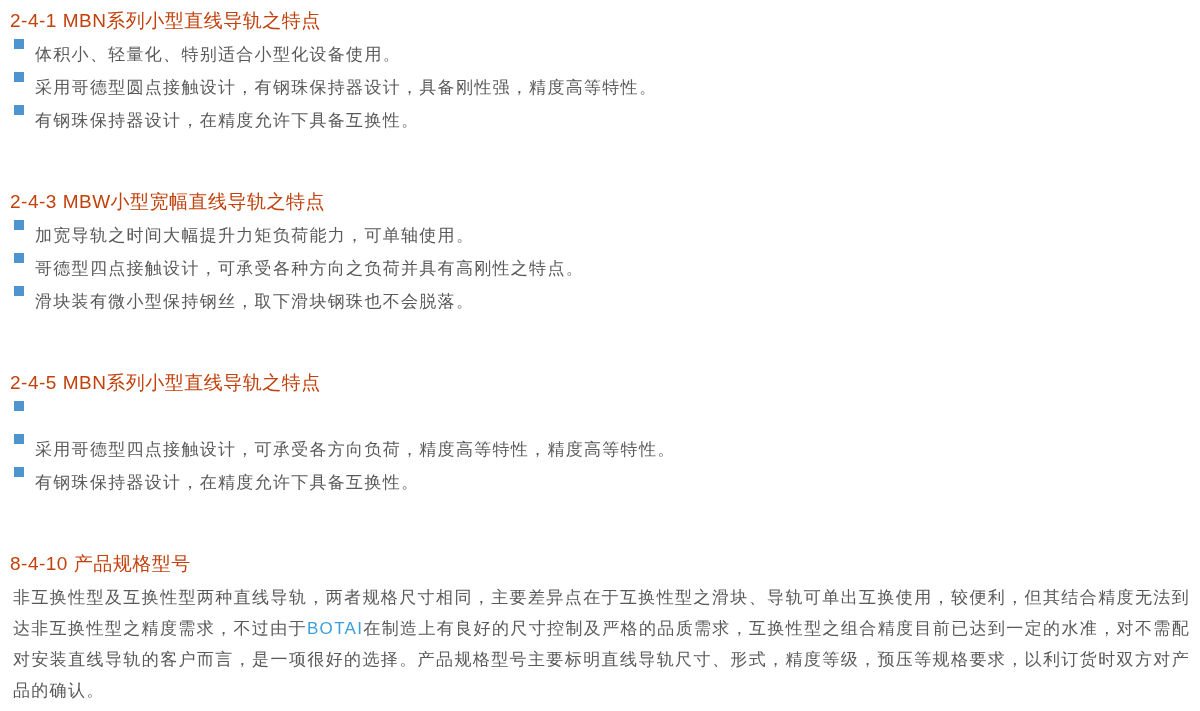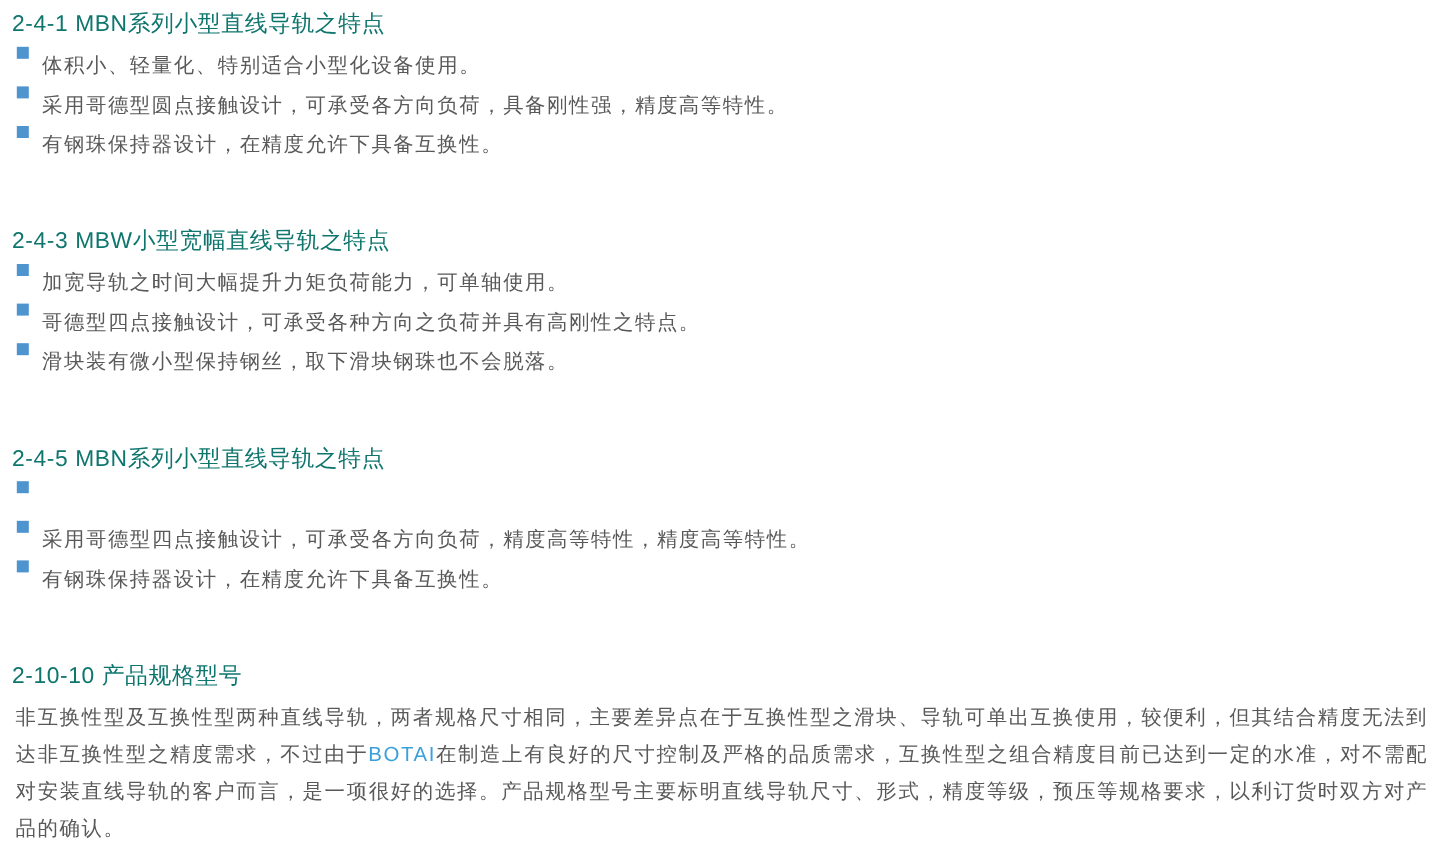--- a/index.html
+++ b/index.html
@@ -21,21 +21,21 @@
     margin-bottom: 52px;
   }
   .section:last-child {
     margin-bottom: 0;
   }
   h2.sec-heading {
     margin: 0 0 4px 0;
     font-size: 19px;
     line-height: 26px;
     font-weight: 400;
-    color: #0f766e;
+    color: #c2410c;
     letter-spacing: 0.5px;
   }
   ul.feature-list {
     list-style: none;
     margin: 0;
     padding: 0;
   }
   li.feature-item {
     display: flex;
     align-items: flex-start;
@@ -75,21 +75,21 @@
 
   <div class="section">
     <h2 class="sec-heading">2-4-1 MBN系列小型直线导轨之特点</h2>
     <ul class="feature-list">
       <li class="feature-item">
         <span class="sq"></span>
         <span>体积小、轻量化、特别适合小型化设备使用。</span>
       </li>
       <li class="feature-item">
         <span class="sq"></span>
-        <span>采用哥德型圆点接触设计，可承受各方向负荷，具备刚性强，精度高等特性。</span>
+        <span>采用哥德型圆点接触设计，有钢珠保持器设计，具备刚性强，精度高等特性。</span>
       </li>
       <li class="feature-item">
         <span class="sq"></span>
         <span>有钢珠保持器设计，在精度允许下具备互换性。</span>
       </li>
     </ul>
   </div>
 
   <div class="section">
     <h2 class="sec-heading">2-4-3 MBW小型宽幅直线导轨之特点</h2>
@@ -120,17 +120,17 @@
         <span>采用哥德型四点接触设计，可承受各方向负荷，精度高等特性，精度高等特性。</span>
       </li>
       <li class="feature-item">
         <span class="sq"></span>
         <span>有钢珠保持器设计，在精度允许下具备互换性。</span>
       </li>
     </ul>
   </div>
 
   <div class="section">
-    <h2 class="sec-heading">2-10-10 产品规格型号</h2>
+    <h2 class="sec-heading">8-4-10 产品规格型号</h2>
     <p class="spec-paragraph"><span>非互换性型及互换性型两种直线导轨，两者规格尺寸相同，主要差异点在于互换性型之滑块、导轨可单出互换使用，较便利，但其结合精度无法到达非互换性型之精度需求，不过由于</span><span class="brand">BOTAI</span><span>在制造上有良好的尺寸控制及严格的品质需求，互换性型之组合精度目前已达到一定的水准，对不需配对安装直线导轨的客户而言，是一项很好的选择。产品规格型号主要标明直线导轨尺寸、形式，精度等级，预压等规格要求，以利订货时双方对产品的确认。</span></p>
   </div>
 
 </div>
 
 </body></html>

